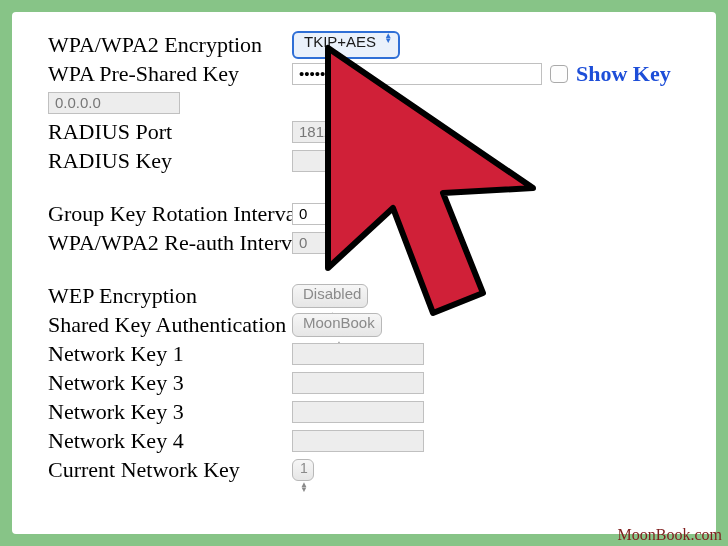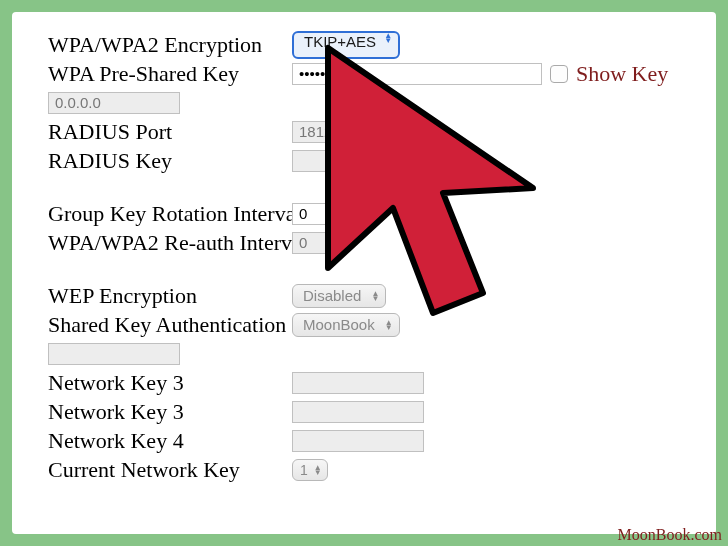--- a/index.html
+++ b/index.html
@@ -78,20 +78,21 @@
     height: 22px;
     padding: 0 6px 0 10px;
     border: 1px solid #b8b8b8;
     border-radius: 6px;
     background: linear-gradient(#f6f6f6,#e6e6e6);
     font-family: Arial, Helvetica, sans-serif;
     font-size: 15px;
     color: #8a8a8a;
     gap: 10px;
     white-space: nowrap;
+    flex-direction: column;
   }
   .select-grey .updown {
     display: flex;
     flex-direction: column;
     line-height: 5px;
     font-size: 8px;
     color: #8a8a8a;
   }
   .select-grey.small { height: 20px; padding: 0 5px 0 7px; font-size: 14px; gap: 6px; }
 
@@ -116,21 +117,22 @@
   .chk {
     width: 16px;
     height: 16px;
     border: 1px solid #aaa;
     border-radius: 4px;
     background: #fdfdfd;
     display: inline-block;
   }
   .show-key {
     font-size: 22px;
-    color: #7f1d1d;
+    color: #1d4ed8;
+    font-weight: bold;
   }
 
   
   .cursor {
     position: absolute;
     left: 296px;
     top: 26px;
     width: 286px;
     height: 300px;
     pointer-events: none;
@@ -231,20 +233,21 @@
           <span>MoonBook</span>
           <span class="updown">
               <span>▲</span>
               <span>▼</span>
             </span>
         </div>
       </div>
     </div>
 
     <div class="row">
+      <span class="lbl">Network Key 1</span>
       <div class="ctrl">
           <input class="txt-ro w130" type="text" readonly="" value="" style="">
         </div>
     </div>
     <div class="row">
       <span class="lbl">Network Key 3</span>
       <div class="ctrl">
           <input class="txt-ro w130" type="text" readonly="" value="" style="">
         </div>
     </div>

